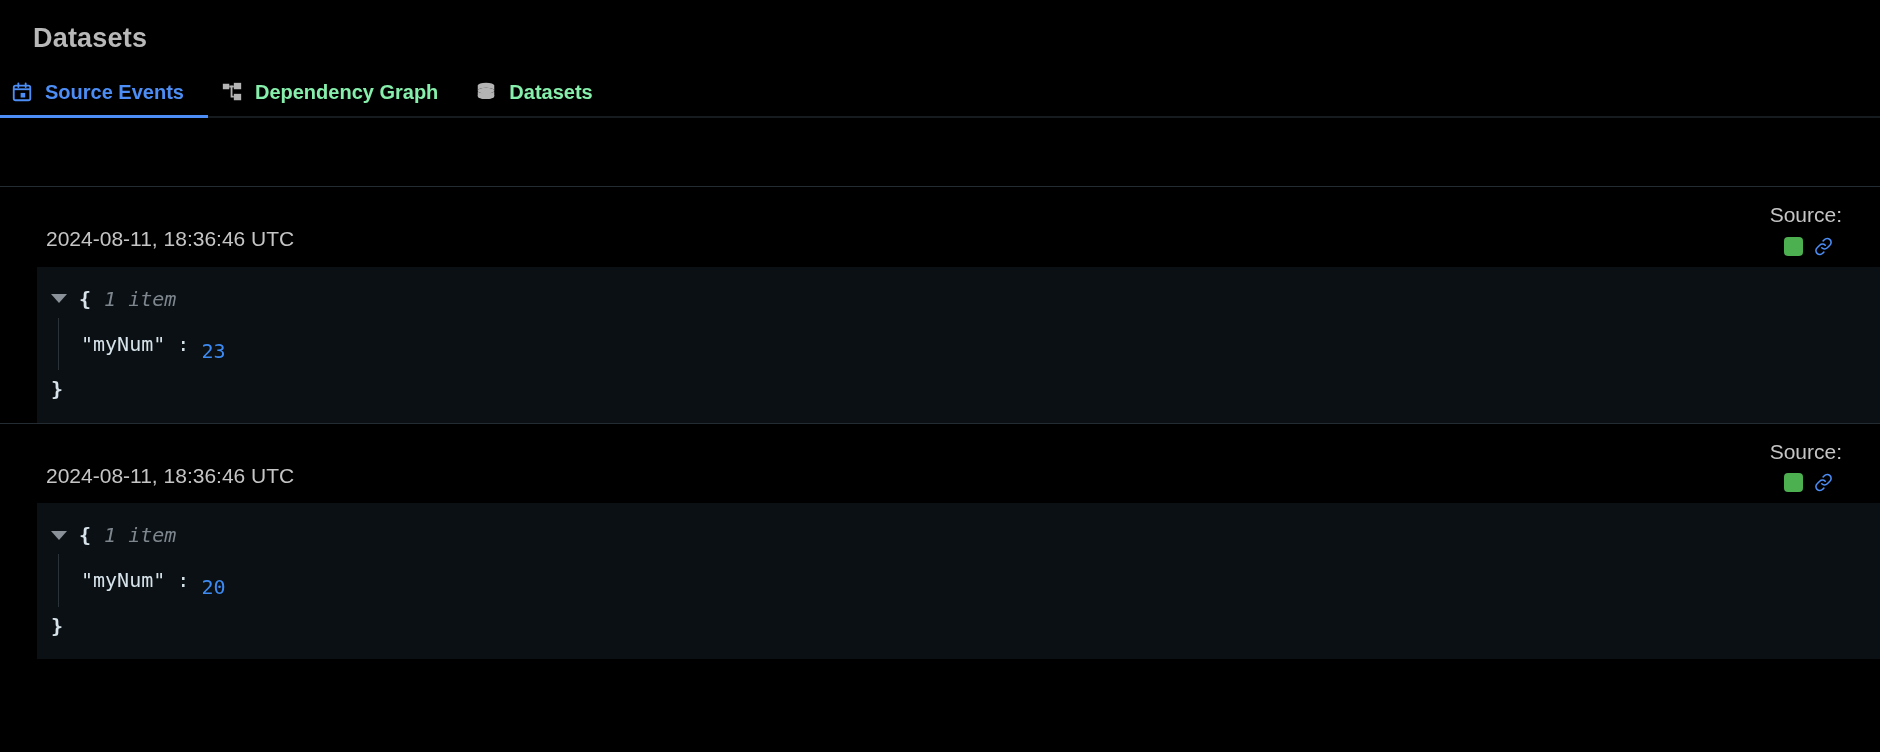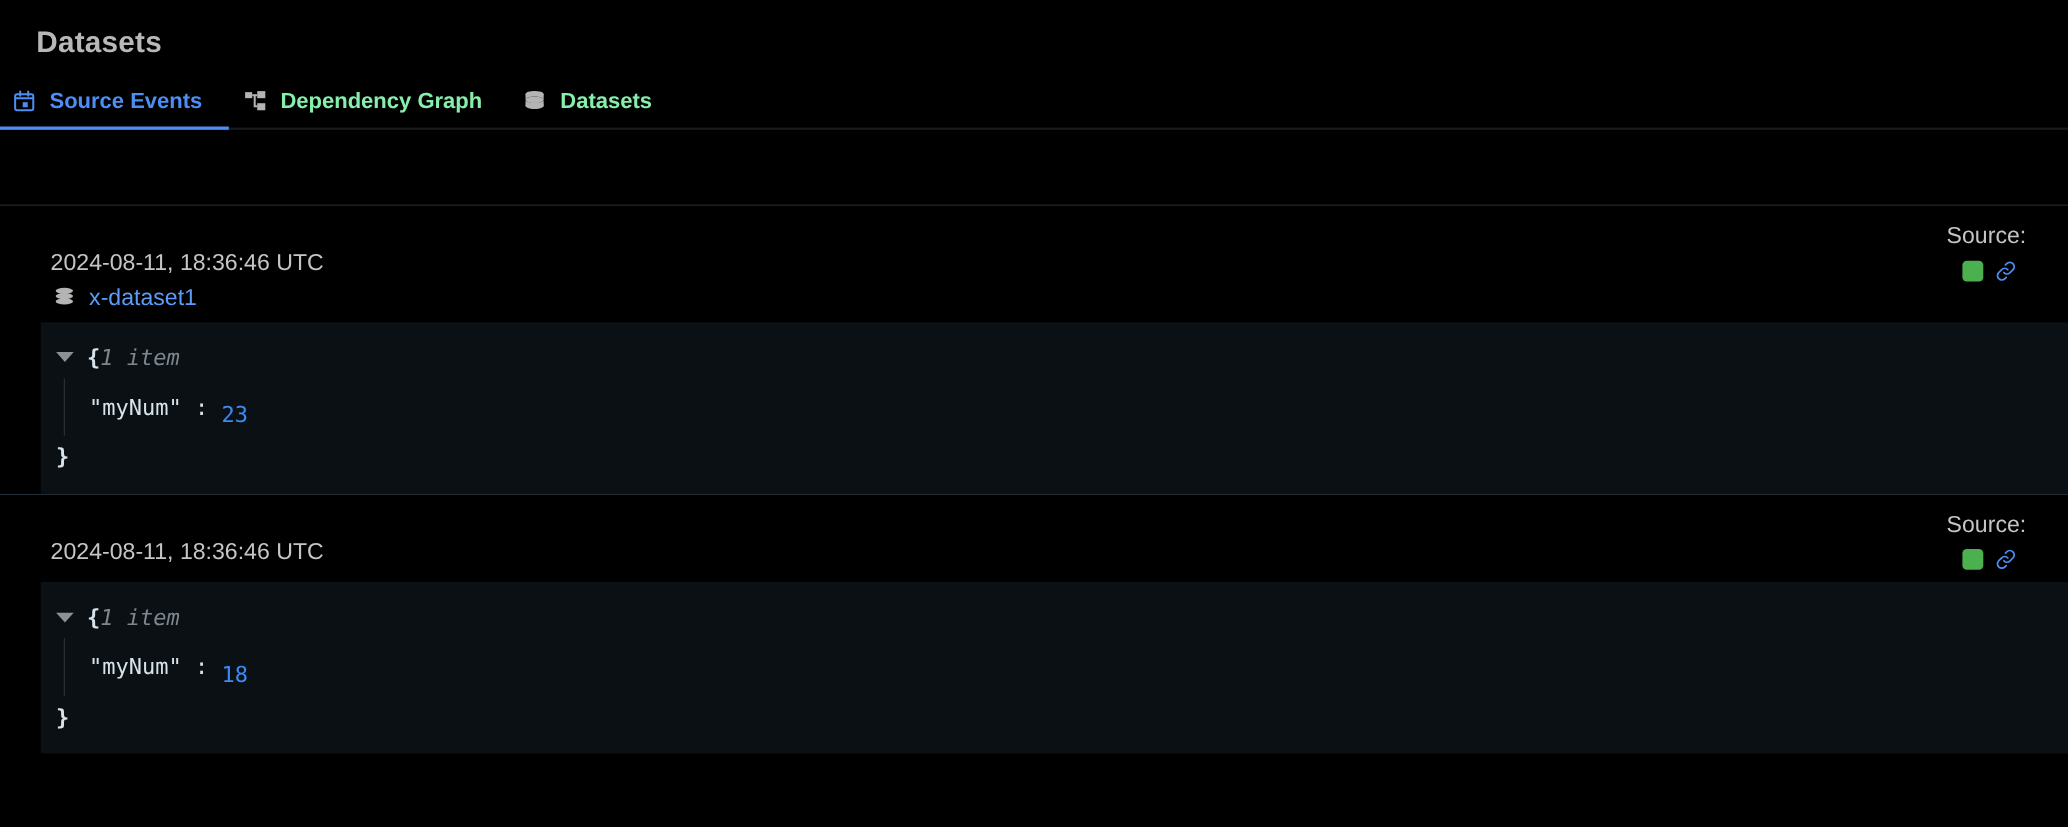--- a/index.html
+++ b/index.html
@@ -193,20 +193,21 @@
   }
 
   .json-brace {
     color: #d7e3ea;
     font-weight: bold;
   }
 
   .json-count {
     color: #7e868e;
     font-style: italic;
+    margin-left: 13px;
   }
 
   .json-body {
     border-left: 1px solid #2b3238;
     margin-left: 7px;
     padding-left: 22px;
   }
 
   .json-key {
     color: #d7e3ea;
@@ -276,30 +277,20 @@
   </div>
 
 </div>
 
 <div class="events">
 
   <div class="event">
     <div class="event-head">
       <div class="event-meta">
         <div class="event-time">2024-08-11, 18:36:46 UTC</div>
-        <div class="event-dataset">
-          <span class="tab-icon">
-            <svg width="21" height="21" viewBox="0 0 24 24" fill="none">
-              <ellipse cx="12" cy="5" rx="9" ry="3.2" fill="#b4b4b4"></ellipse>
-              <ellipse cx="12" cy="10.5" rx="9" ry="3.2" fill="#b4b4b4"></ellipse>
-              <ellipse cx="12" cy="16" rx="9" ry="3.2" fill="#b4b4b4"></ellipse>
-            </svg>
-          </span>
-          <a class="dataset-link">x-dataset1</a>
-        </div>
       </div>
       <div class="event-source">
         <div class="source-label">Source:</div>
         <div class="source-icons">
           <span class="status-square"></span>
           <span class="link-icon">
             <svg width="21" height="21" viewBox="0 0 24 24" fill="none">
               <path d="M10 13.5a4.5 4.5 0 006.36 0l2.9-2.9a4.5 4.5 0 10-6.36-6.36l-1.3 1.3" stroke="#4c8ef5" stroke-width="1.8" stroke-linecap="round"></path>
               <path d="M14 10.5a4.5 4.5 0 00-6.36 0l-2.9 2.9a4.5 4.5 0 106.36 6.36l1.3-1.3" stroke="#4c8ef5" stroke-width="1.8" stroke-linecap="round"></path>
             </svg>
@@ -349,21 +340,21 @@
     <div class="json-panel">
       <div class="json-row">
         <span class="json-toggle"></span>
         <span class="json-brace">{</span>
         <span class="json-count">1 item</span>
       </div>
       <div class="json-body">
         <div class="json-row">
           <span class="json-key">"myNum"</span>
           <span class="json-colon">&nbsp;:&nbsp;</span>
-          <span class="json-value-number">18</span>
+          <span class="json-value-number">20</span>
         </div>
       </div>
       <div class="json-row">
         <span class="json-close">}</span>
       </div>
     </div>
   </div>
 
 </div>
 

